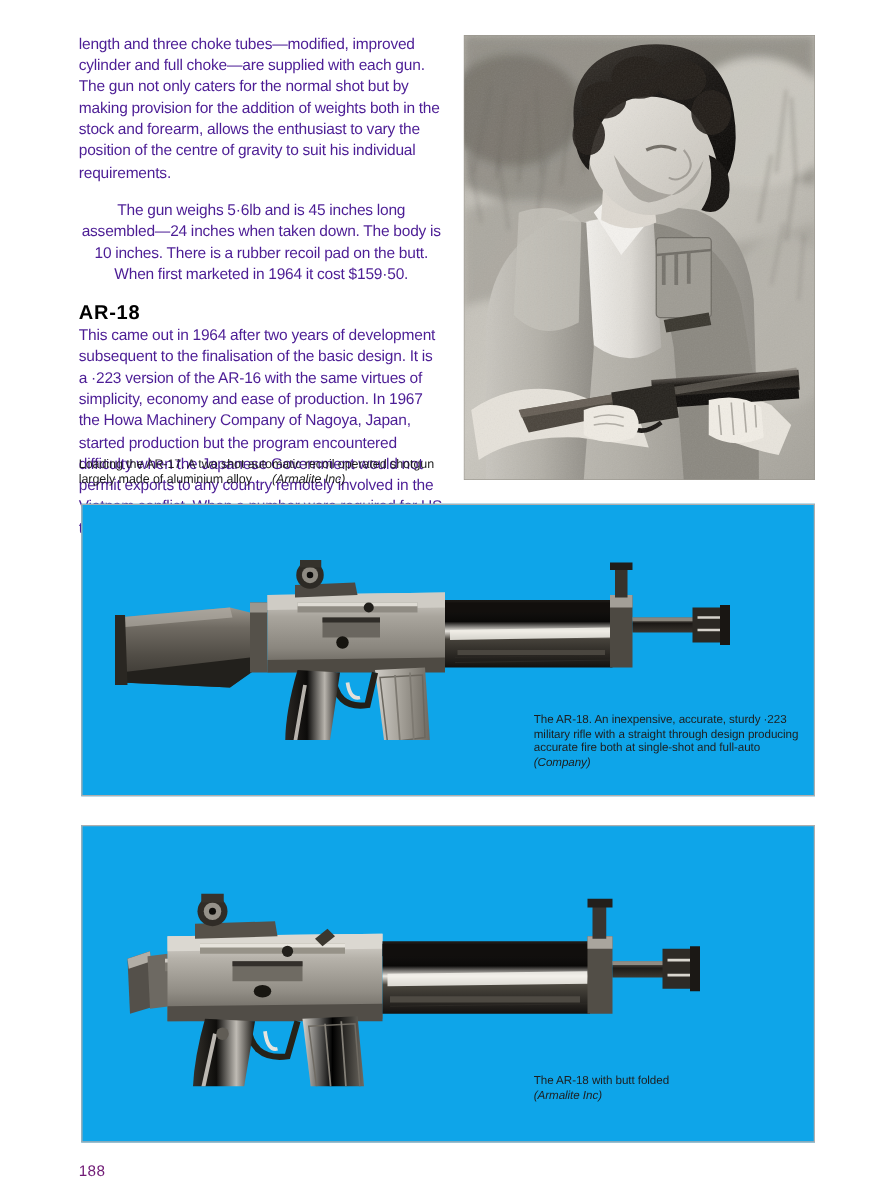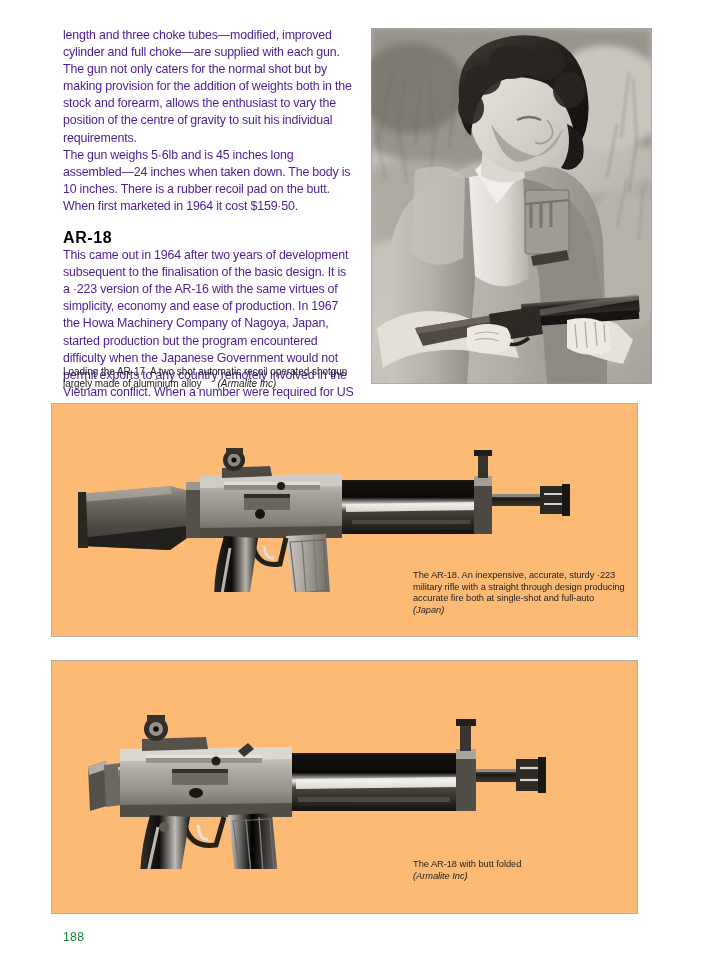--- a/index.html
+++ b/index.html
@@ -32,21 +32,21 @@
   }
   .para {
     font-size: 12.4px;
     line-height: 17.1px;
     letter-spacing: -0.15px;
     color: #4c1d95;
     margin: 0;
     text-align: left;
     word-spacing: -0.2px;
   }
-  .para + .para { margin-top: 0px; }
+  .para + .para { margin-top: 13px; text-align: center; }
 
   .section-head {
     font-size: 16px;
     font-weight: bold;
     letter-spacing: 0.6px;
     color: #000;
     margin: 15px 0 1px 0;
     line-height: 16px;
   }
 
@@ -74,23 +74,23 @@
     letter-spacing: -0.05px;
   }
   .photo-caption .credit {
     font-style: italic;
     margin-left: 16px;
   }
 
   
   .panel {
     position: absolute;
-    left: 51px;
+    left: 65px;
     border: 1px solid #aeaeae;
-    background: #fdba74;
+    background: #0ea5e9;
     box-sizing: border-box;
   }
   #panel-ar18        { top: 403px; width: 587px; height: 234px; }
   #panel-ar18-folded { top: 660px; width: 587px; height: 254px; padding-left: 32px; }
 
   .fig-svg {
     position: absolute;
     display: block;
   }
   #fig-ar18-svg        { left: 22px; top: 38px;  width: 500px; height: 150px; }
@@ -106,21 +106,21 @@
   #cap-ar18        { left: 361px; top: 166px; width: 215px; }
   #cap-ar18-folded { left: 361px; top: 198px; width: 215px; }
   .fig-caption .credit { font-style: italic; }
 
   
   .folio {
     position: absolute;
     left: 63px;
     top: 930px;
     font-size: 12.2px;
-    color: #15803d;
+    color: #701a75;
     letter-spacing: 0.3px;
   }
 </style>
 </head>
 <body>
 
 <div class="page">
 
   <div class="text-col">
     <p class="para">length and three choke tubes—modified, improved cylinder and full choke—are supplied with each gun. The gun not only caters for the normal shot but by making provision for the addition of weights both in the stock and forearm, allows the enthusiast to vary the position of the centre of gravity to suit his individual requirements.</p>
@@ -382,21 +382,21 @@
       <path d="M466,44 L490,44 L490,72 L466,72 Z" fill="#2b2823"></path>
       <g stroke="#d6d3cc" stroke-width="2">
         <path d="M470,52 L490,52"></path>
           <path d="M470,62 L490,62"></path>
       </g>
       <path d="M488,42 L496,42 L496,74 L488,74 Z" fill="#191613"></path>
     </svg>
 
     <div class="fig-caption" id="cap-ar18">
       <span>The AR-18. An inexpensive, accurate, sturdy ·223 military rifle with a straight through design producing accurate fire both at single-shot and full-auto</span><br>
-      <span class="credit">(Japan)</span>
+      <span class="credit">(Company)</span>
     </div>
   </div>
 
   <div class="panel" id="panel-ar18-folded">
     <svg class="fig-svg" id="fig-ar18-folded-svg" viewBox="0 0 470 160">
       <defs>
         <linearGradient id="recvG2" x1="0" y1="0" x2="0" y2="1">
           <stop offset="0%" stop-color="#e2dfd9"></stop>
           <stop offset="28%" stop-color="#b6b2aa"></stop>
           <stop offset="66%" stop-color="#918d85"></stop>

